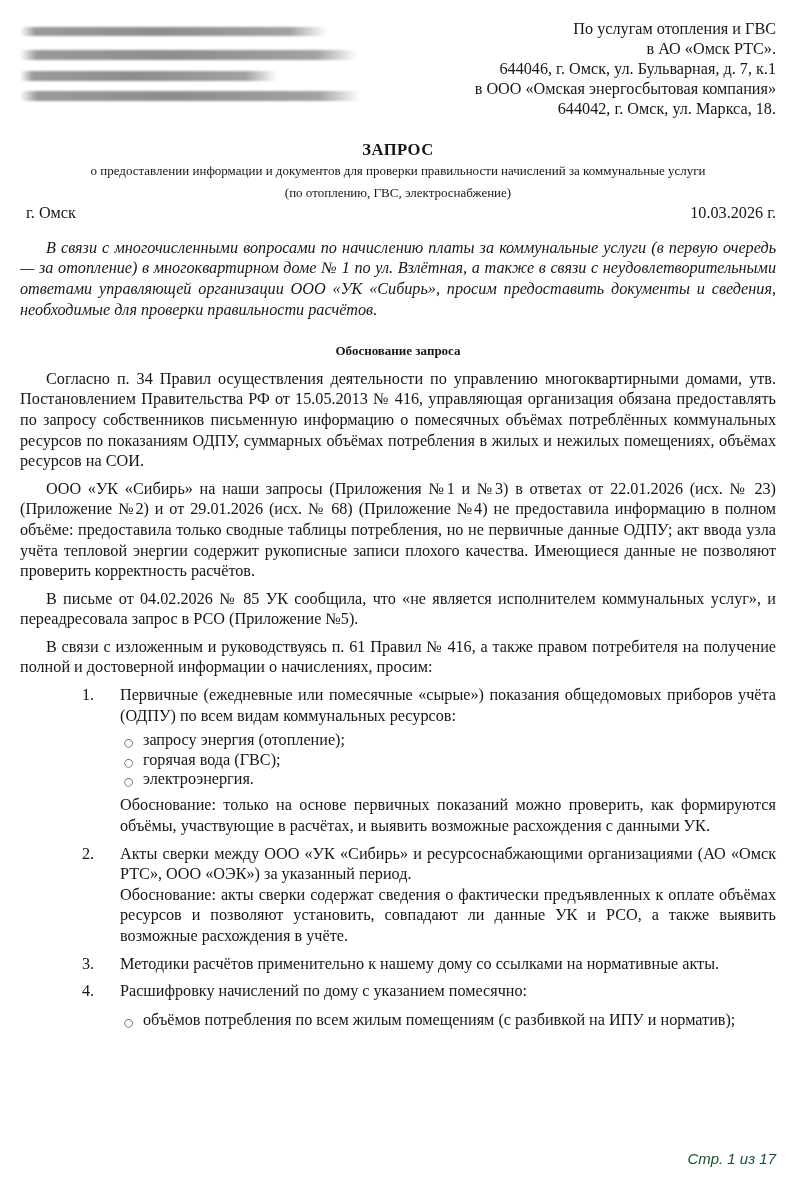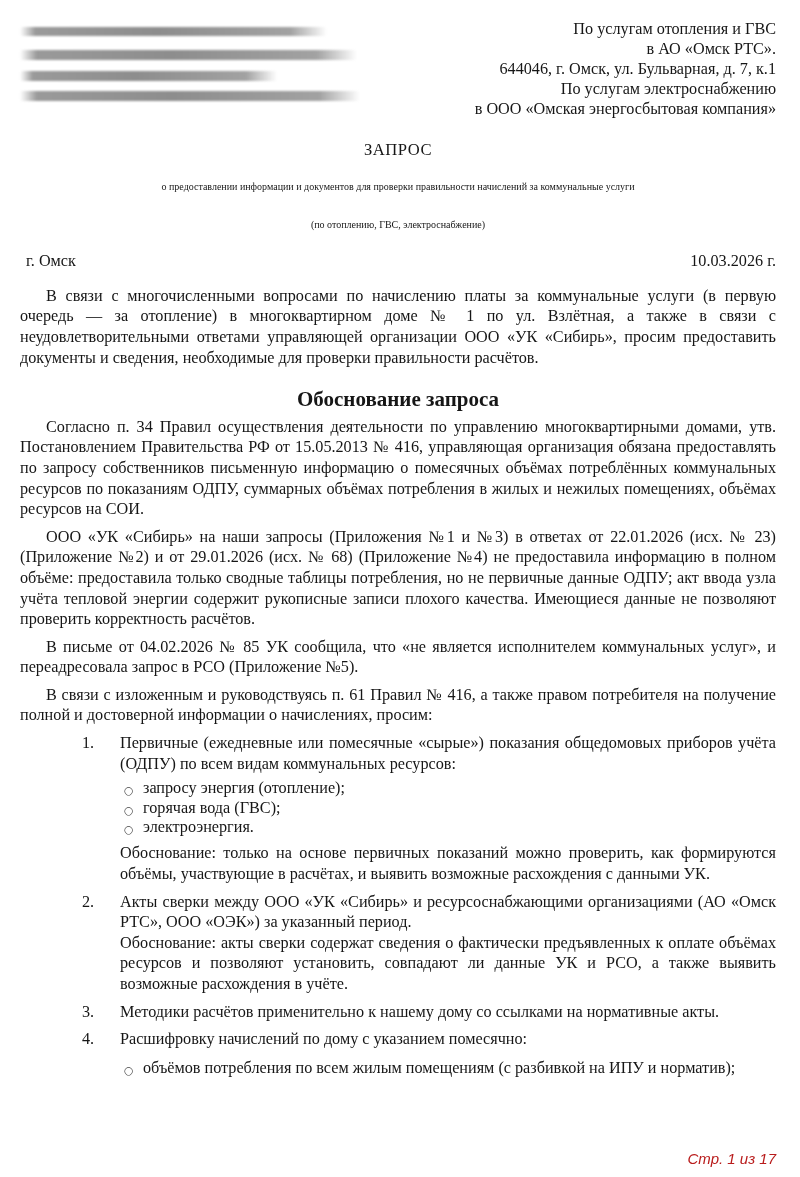--- a/index.html
+++ b/index.html
@@ -35,55 +35,54 @@
     text-align: right;
     font-size: 16.2px;
     line-height: 20px;
     padding-top: 5px;
     white-space: nowrap;
   }
   
   .doc-title {
     margin-top: 20px;
     text-align: center;
-    font-weight: normal;
+    font-weight: bold;
     font-size: 16.6px;
     line-height: 21px;
     letter-spacing: 0.5px;
   }
   .doc-sub {
     max-width: 700px;
-    margin: 16px auto;
+    margin: 0 auto;
     text-align: center;
-    font-size: 10px;
+    font-size: 13px;
     line-height: 21.6px;
   }
   .dateline {
     display: flex;
     justify-content: space-between;
-    margin-top: 6px;
     font-size: 16.2px;
     line-height: 20.6px;
     padding-left: 6px;
   }
   
   .para {
     margin: 7px 0 0 0;
     font-size: 16.2px;
     line-height: 20.6px;
     text-align: justify;
     text-indent: 26px;
   }
-  .para.first { margin-top: 14px; }
+  .para.first { margin-top: 14px; font-style: italic; }
   .section-heading {
     margin-top: 21px;
     margin-bottom: 5px;
     text-align: center;
     font-weight: bold;
-    font-size: 21px;
+    font-size: 13px;
     line-height: 20.6px;
   }
   
   .olist { margin: 0; padding: 0; }
   .oitem {
     position: relative;
     margin-top: 7px;
     padding-left: 88px;
     font-size: 16.2px;
     line-height: 20.6px;
@@ -107,41 +106,41 @@
   }
   .note.gapped { margin-top: 6px; font-family: Liberation Serif, serif; }
   
   .page-number {
     position: absolute;
     top: 1150px;
     right: 24px;
     font-style: italic;
     font-size: 15px;
     font-family: "Liberation Sans", sans-serif;
-    color: #b91c1c;
+    color: #14532d;
   }
 </style>
 </head>
 <body>
 
 <div class="page">
 
   <div class="header-row">
     <div class="redacted-block">
       <div class="bar bar-1"></div>
       <div class="bar bar-2"></div>
       <div class="bar bar-3"></div>
       <div class="bar bar-4"></div>
     </div>
     <div class="address">
       <div>По услугам отопления и ГВС</div>
       <div>в АО «Омск РТС».</div>
       <div>644046, г. Омск, ул. Бульварная, д. 7, к.1</div>
-      <div>По услугам электроснабжению</div>
       <div>в ООО «Омская энергосбытовая компания»</div>
+      <div>644042, г. Омск, ул. Маркса, 18.</div>
     </div>
   </div>
 
   <div class="doc-title">ЗАПРОС</div>
   <div class="doc-sub">о предоставлении информации и документов для проверки правильности начислений за коммунальные услуги</div>
   <div class="doc-sub">(по отоплению, ГВС, электроснабжение)</div>
 
   <div class="dateline">
     <span>г. Омск</span>
     <span>10.03.2026 г.</span>

